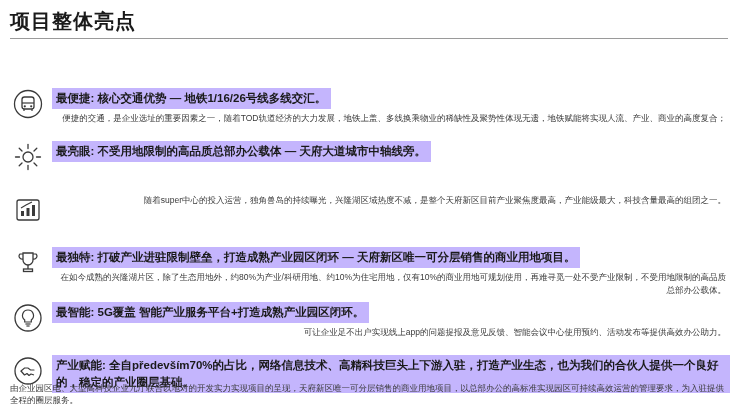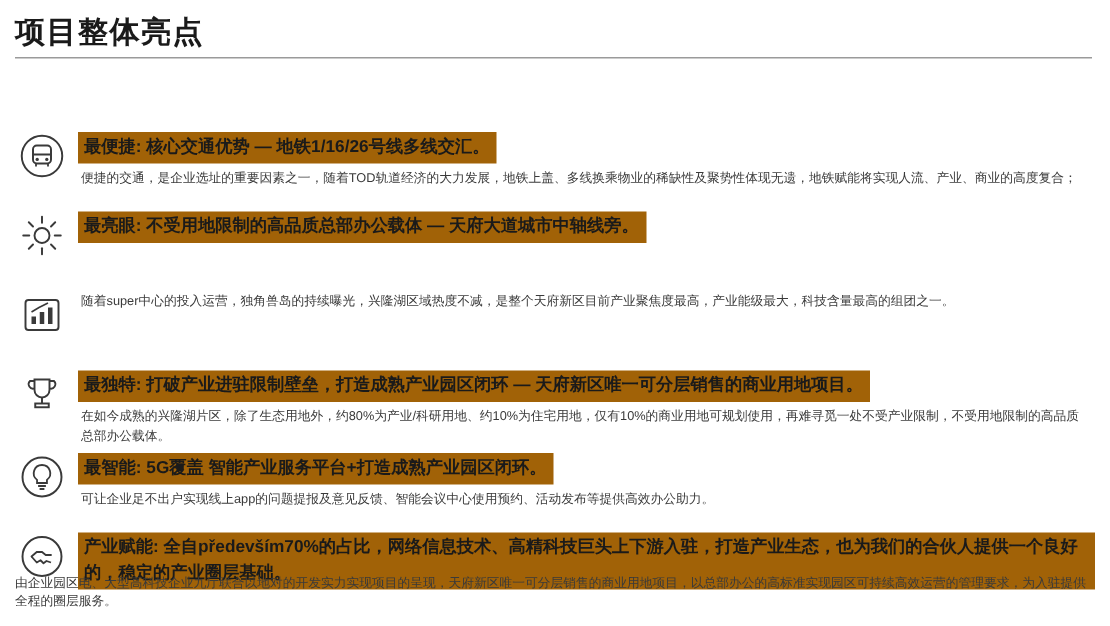--- a/index.html
+++ b/index.html
@@ -58,35 +58,36 @@
     height: 32px;
     display: flex;
     align-items: center;
     justify-content: center;
   }
   .icon-wrap svg {
     display: block;
   }
   .highlight {
     display: inline-block;
-    background: #a16207;
+    background: #c4b5fd;
     color: #1a1a1a;
     font-size: 11.5px;
     font-weight: bold;
     line-height: 17px;
     padding: 2px 5px 2px 4px;
     margin: 0 0 3px 0;
   }
   .desc {
     font-size: 8.5px;
     color: #3a3a3a;
     line-height: 13px;
     max-width: 672px;
     margin: 0;
     padding-left: 2px;
+    text-align: right;
   }
   .row-last .highlight {
     margin-bottom: 4px;
   }
   .footer-note {
     position: absolute;
     left: 10px;
     top: 382px;
     width: 718px;
     font-size: 8.5px;

